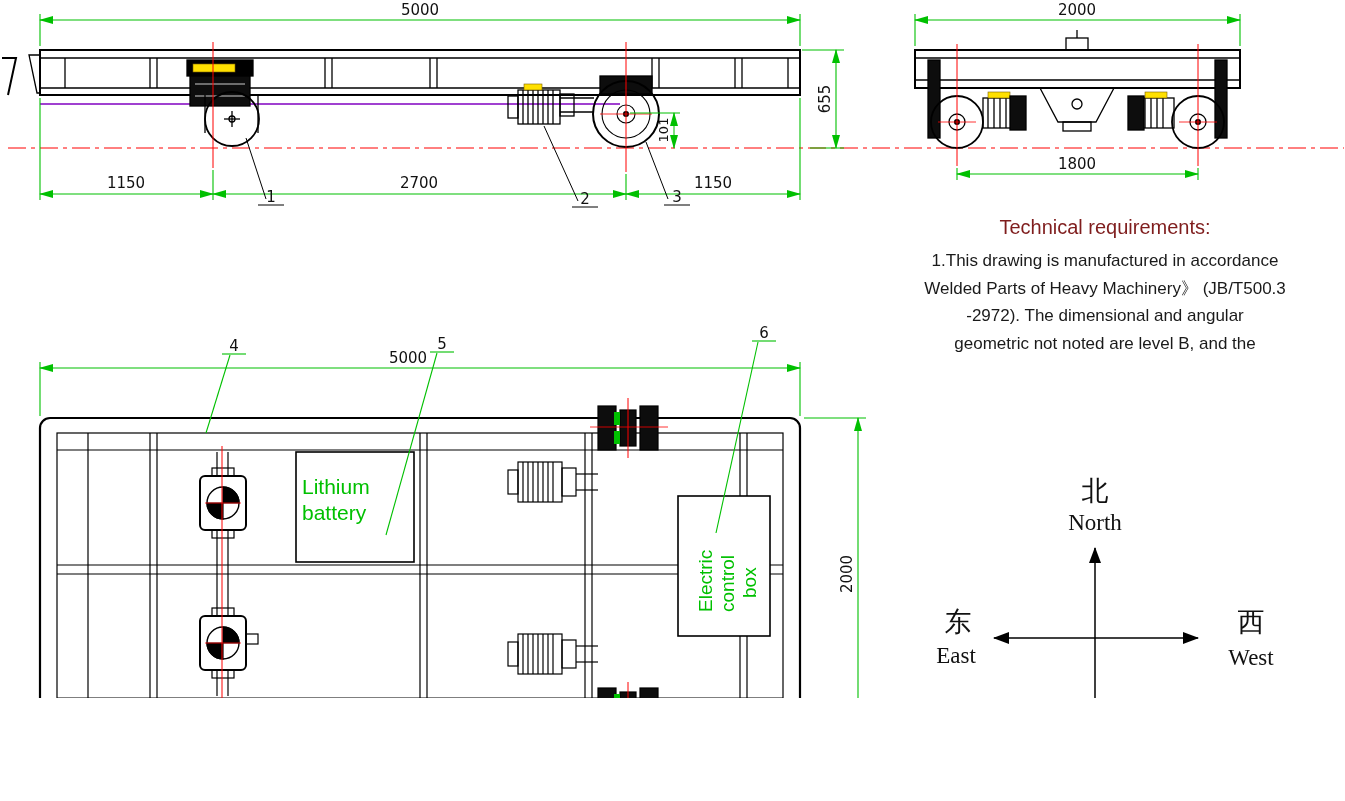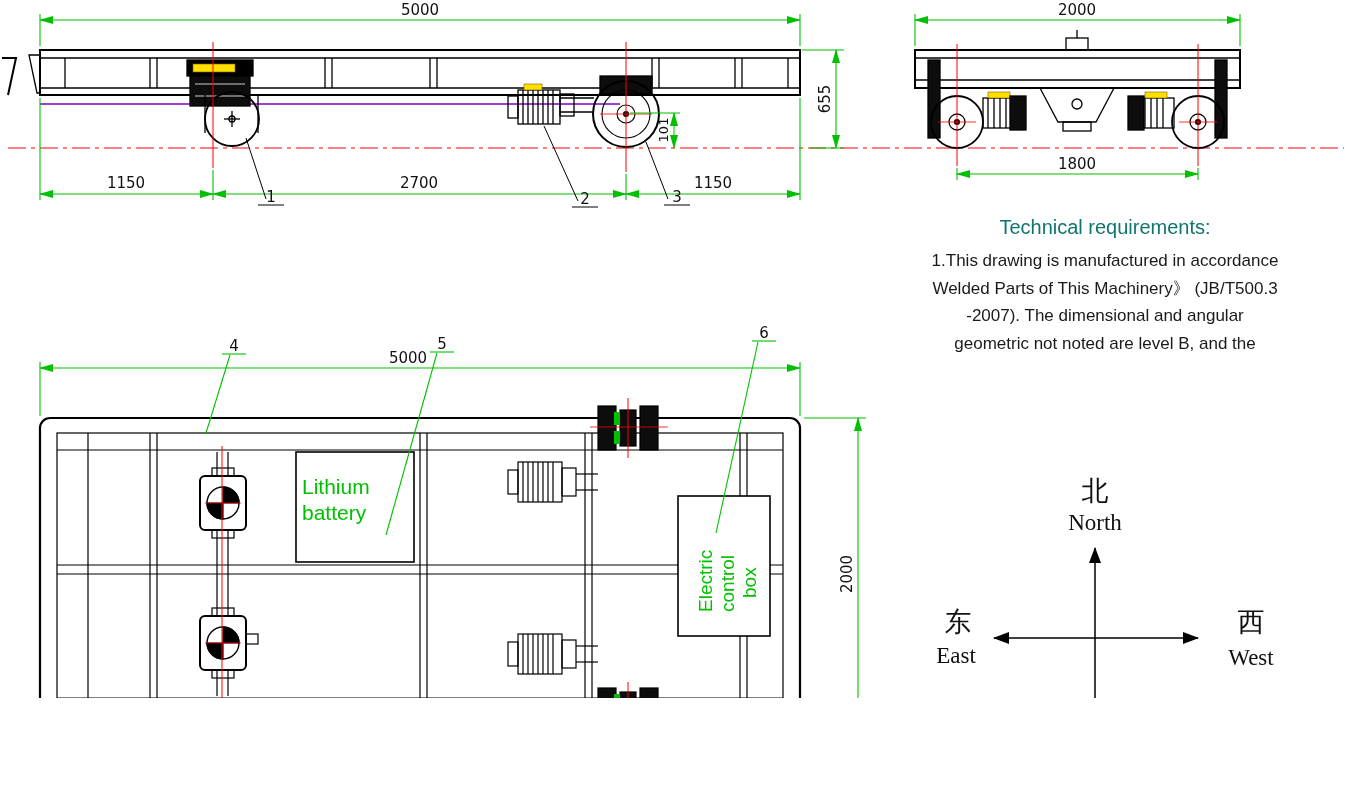--- a/index.html
+++ b/index.html
@@ -7,21 +7,21 @@
           font-family:"Liberation Sans",sans-serif;}
   svg{position:absolute;left:0;top:0;}
   svg text{font-family:"DejaVu Sans",sans-serif;fill:#111;}
   .dimtxt{font-size:15px;}
   .callout{font-size:15px;}
   .cn{font-size:27px;}
   .en{font-family:"Liberation Serif",serif;font-size:23px;}
   .greenlabel{fill:#00c000;font-size:21px;font-family:"Liberation Sans",sans-serif;}
   .greenlabel-rot{fill:#00c000;font-size:19px;font-family:"Liberation Sans",sans-serif;}
   .techreq{position:absolute;left:870px;top:216px;width:470px;color:#1a1a1a;}
-  .techreq-title{text-align:center;font-size:20px;margin-bottom:8px;color:#0f766e;
+  .techreq-title{text-align:center;font-size:20px;margin-bottom:8px;color:#7f1d1d;
                  font-family:"Liberation Sans",sans-serif;}
   .techreq-line{text-align:center;font-size:17px;line-height:27.5px;
                 font-family:"Liberation Sans",sans-serif;}
 </style>
 </head>
 <body>
 
 <div class="canvas">
 
 <svg width="1345" height="801" viewBox="0 0 1345 801">
@@ -355,18 +355,18 @@
     <text class="cn" x="958" y="631" text-anchor="middle">东</text>
     <text class="en" x="956" y="663" text-anchor="middle">East</text>
     <text class="cn" x="1251" y="631" text-anchor="middle">西</text>
     <text class="en" x="1251" y="665" text-anchor="middle">West</text>
   </g>
 </svg>
 
 <div class="techreq">
   <div class="techreq-title">Technical requirements:</div>
   <div class="techreq-line">1.This drawing is manufactured in accordance</div>
-  <div class="techreq-line">Welded Parts of This Machinery》 (JB/T500.3</div>
-  <div class="techreq-line">-2007). The dimensional and angular</div>
+  <div class="techreq-line">Welded Parts of Heavy Machinery》 (JB/T500.3</div>
+  <div class="techreq-line">-2972). The dimensional and angular</div>
   <div class="techreq-line">geometric not noted are level B, and the</div>
 </div>
 
 </div>
 
 </body></html>

